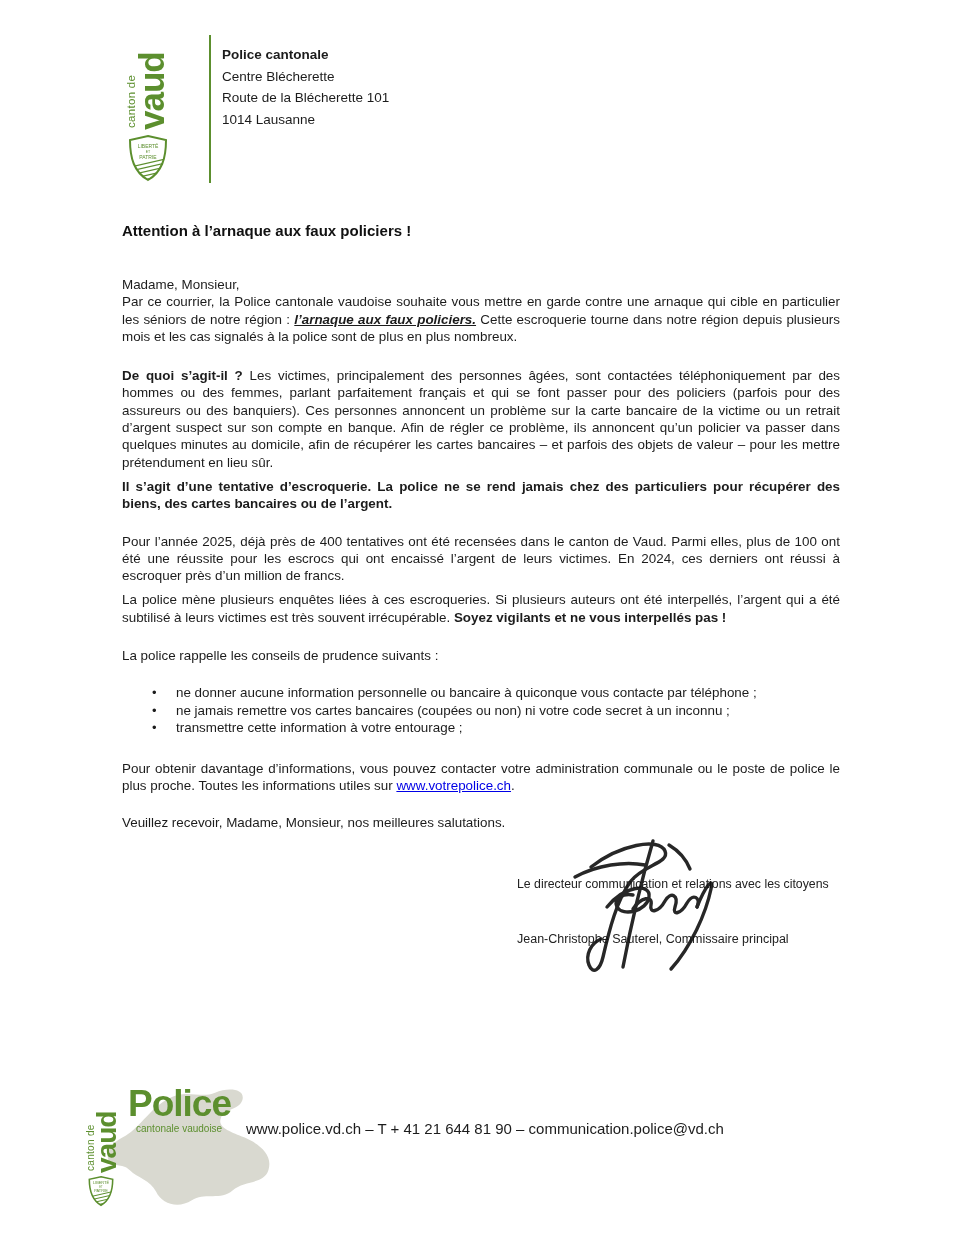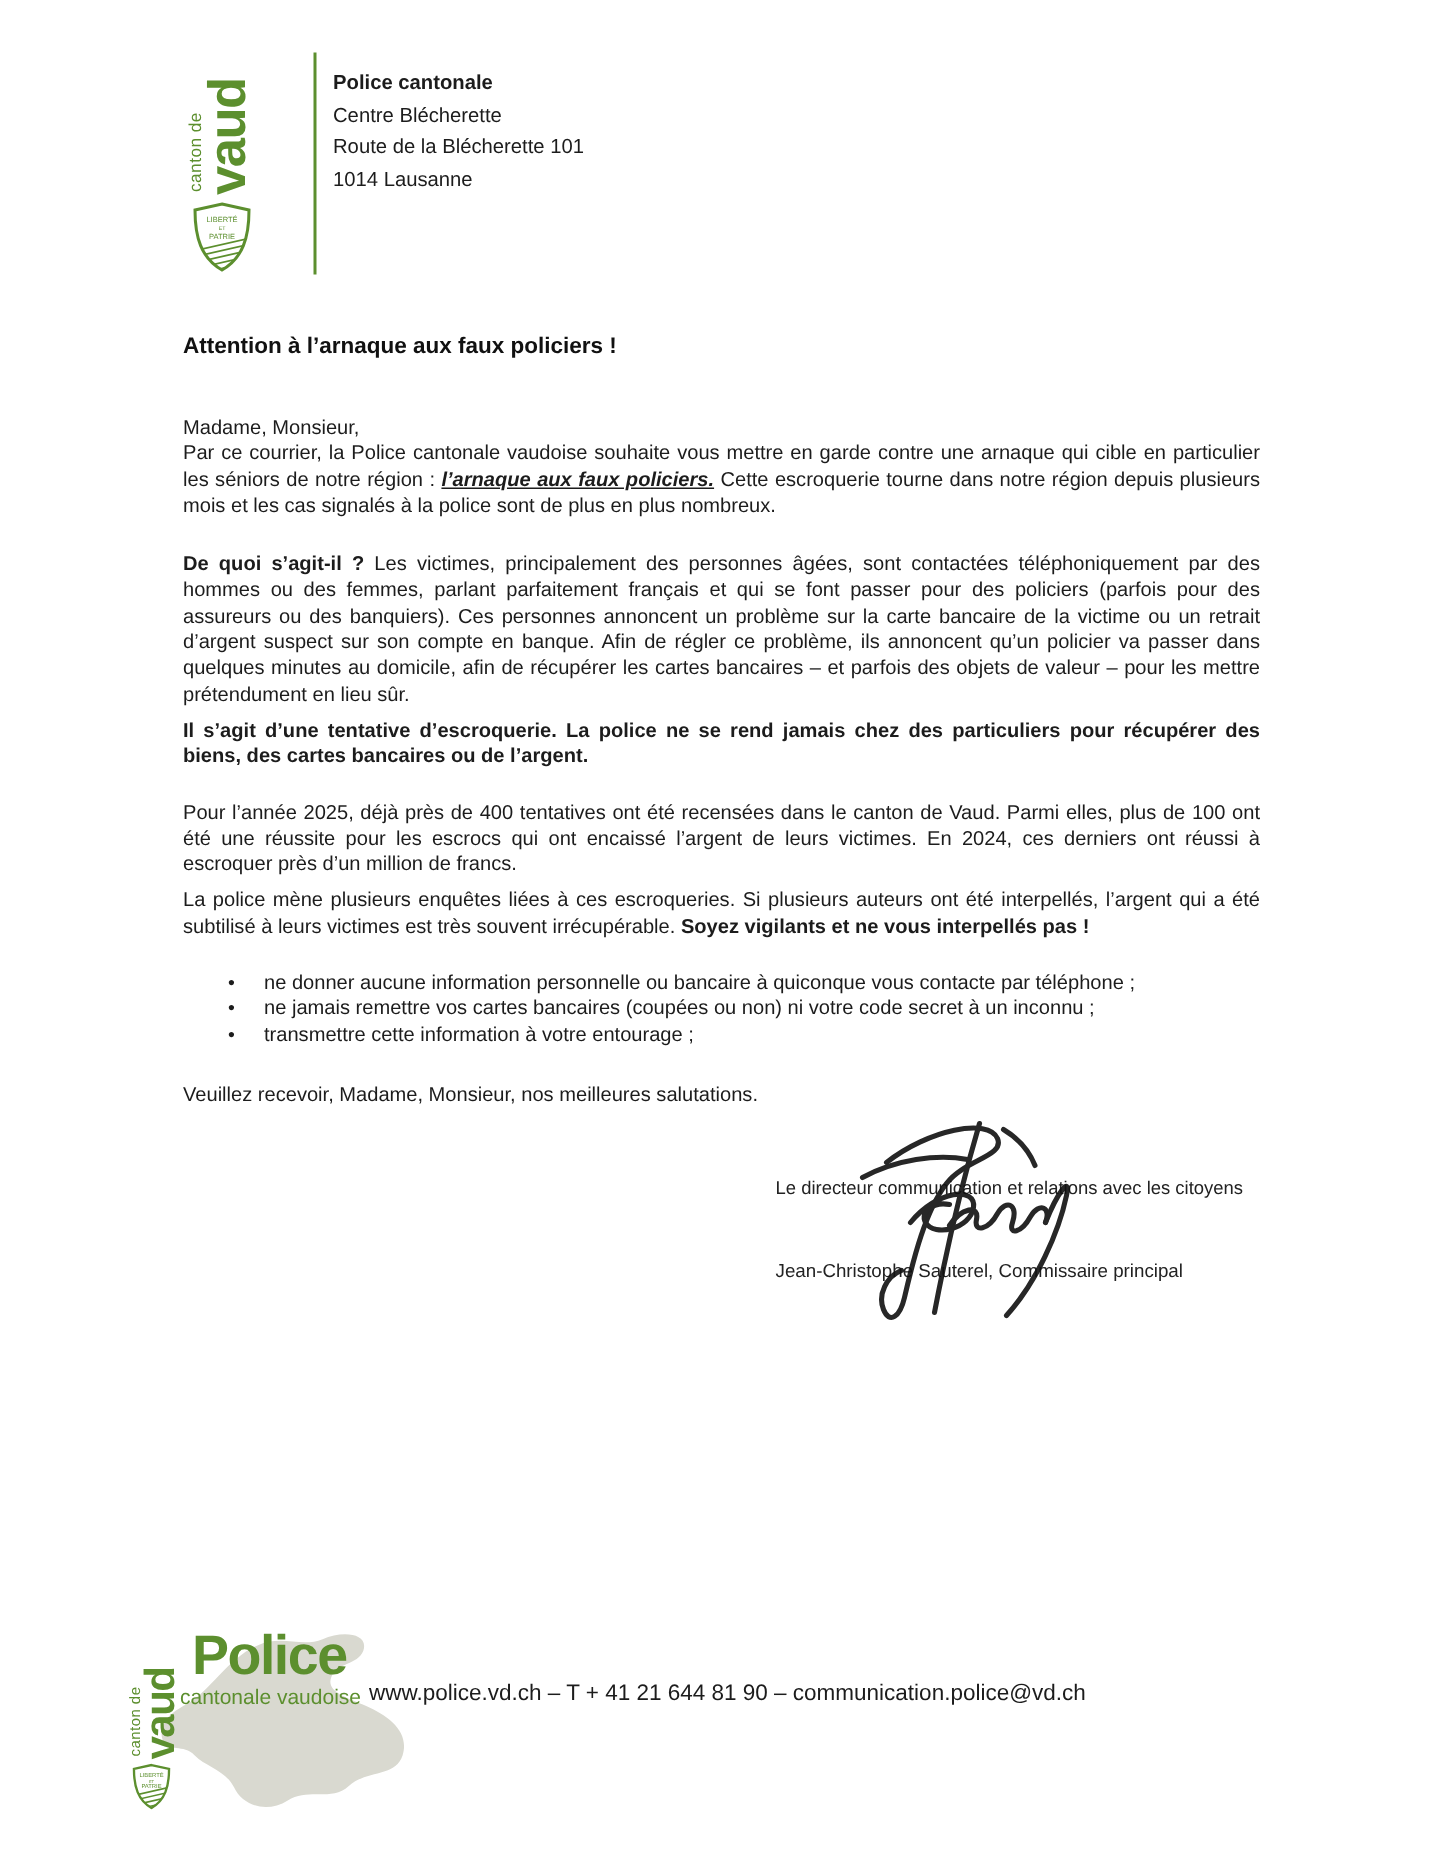--- a/index.html
+++ b/index.html
@@ -49,21 +49,21 @@
   .sig-svg{position:absolute;left:50px;top:-44px;width:162px;height:144px;pointer-events:none;}
   
   .footer{position:absolute;left:80px;top:1083px;width:800px;height:130px;}
   .f-logo{position:absolute;left:0;top:0;width:240px;height:126px;}
   .f-map{position:absolute;left:20px;top:2px;}
   .f-vlogo{position:absolute;left:6px;top:90px;transform:rotate(-90deg);transform-origin:0 0;width:86px;line-height:1;}
   .f-vlogo .vlogo-small{font-size:10px;}
   .f-vlogo .vlogo-big{font-size:28px;}
   .f-shield{position:absolute;left:8px;top:92px;}
   .f-police{position:absolute;left:48px;top:4px;font-size:37px;font-weight:bold;color:var(--green);letter-spacing:-1px;line-height:.9;}
-  .f-police-sub{position:absolute;left:40px;top:40px;font-size:14px;color:var(--green);}
+  .f-police-sub{position:absolute;left:56px;top:40px;font-size:10px;color:var(--green);}
   .f-text{position:absolute;left:166px;top:36px;font-size:15px;line-height:19.5px;white-space:nowrap;}
 </style>
 </head>
 <body>
 
 <div class="page">
 
   <div class="header">
     <div class="logo">
       <div class="vlogo">
@@ -101,27 +101,29 @@
 
   <div class="content">
     <h1 class="title">Attention à l’arnaque aux faux policiers !</h1>
     <p class="para salutation">Madame, Monsieur,</p>
     <div id="paragraphs">
         <p class="para"><span>Par ce courrier, la Police cantonale vaudoise souhaite vous mettre en garde contre une arnaque qui cible en particulier les séniors de notre région : </span><span class="run-bold-italic">l’arnaque aux faux policiers.</span><span> Cette escroquerie tourne dans notre région depuis plusieurs mois et les cas signalés à la police sont de plus en plus nombreux.</span></p>
         <p class="para"><span class="run-bold">De quoi s’agit-il ? </span><span>Les victimes, principalement des personnes âgées, sont contactées téléphoniquement par des hommes ou des femmes, parlant parfaitement français et qui se font passer pour des policiers (parfois pour des assureurs ou des banquiers). Ces personnes annoncent un problème sur la carte bancaire de la victime ou un retrait d’argent suspect sur son compte en banque. Afin de régler ce problème, ils annoncent qu’un policier va passer dans quelques minutes au domicile, afin de récupérer les cartes bancaires – et parfois des objets de valeur – pour les mettre prétendument en lieu sûr.</span></p>
         <p class="para"><span class="run-bold">Il s’agit d’une tentative d’escroquerie. La police ne se rend jamais chez des particuliers pour récupérer des biens, des cartes bancaires ou de l’argent.</span></p>
         <p class="para"><span>Pour l’année 2025, déjà près de 400 tentatives ont été recensées dans le canton de Vaud. Parmi elles, plus de 100 ont été une réussite pour les escrocs qui ont encaissé l’argent de leurs victimes. En 2024, ces derniers ont réussi à escroquer près d’un million de francs.</span></p>
         <p class="para"><span>La police mène plusieurs enquêtes liées à ces escroqueries. Si plusieurs auteurs ont été interpellés, l’argent qui a été subtilisé à leurs victimes est très souvent irrécupérable. </span><span class="run-bold">Soyez vigilants et ne vous interpellés pas !</span></p>
+        <p class="para"><span>La police rappelle les conseils de prudence suivants :</span></p>
       </div>
     <ul class="advice" id="bullet-list">
         <li>ne donner aucune information personnelle ou bancaire à quiconque vous contacte par téléphone ;</li>
         <li>ne jamais remettre vos cartes bancaires (coupées ou non) ni votre code secret à un inconnu ;</li>
         <li>transmettre cette information à votre entourage ;</li>
       </ul>
     <div id="closing-paragraphs">
+        <p class="para"><span>Pour obtenir davantage d’informations, vous pouvez contacter votre administration communale ou le poste de police le plus proche. Toutes les informations utiles sur </span><a href="#" class="link">www.votrepolice.ch</a><span>.</span></p>
         <p class="para"><span>Veuillez recevoir, Madame, Monsieur, nos meilleures salutations.</span></p>
       </div>
 
     <div class="signature">
       <div class="sig-role">Le directeur communication et relations avec les citoyens</div>
       <div class="sig-name">Jean-Christophe Sauterel, Commissaire principal</div>
       <svg class="sig-svg" viewBox="0 0 162 144">
         <g fill="none" stroke="#101010" stroke-width="3.4" stroke-linecap="round" opacity="0.9">
           <path d="M 24 34 C 52 12 92 4 98 18 C 103 30 76 32 64 48 C 50 66 42 98 36 124 C 33 137 26 142 22 132 C 18 122 24 110 34 106"></path>
           <path d="M 86 8 C 76 42 64 92 56 134"></path>

